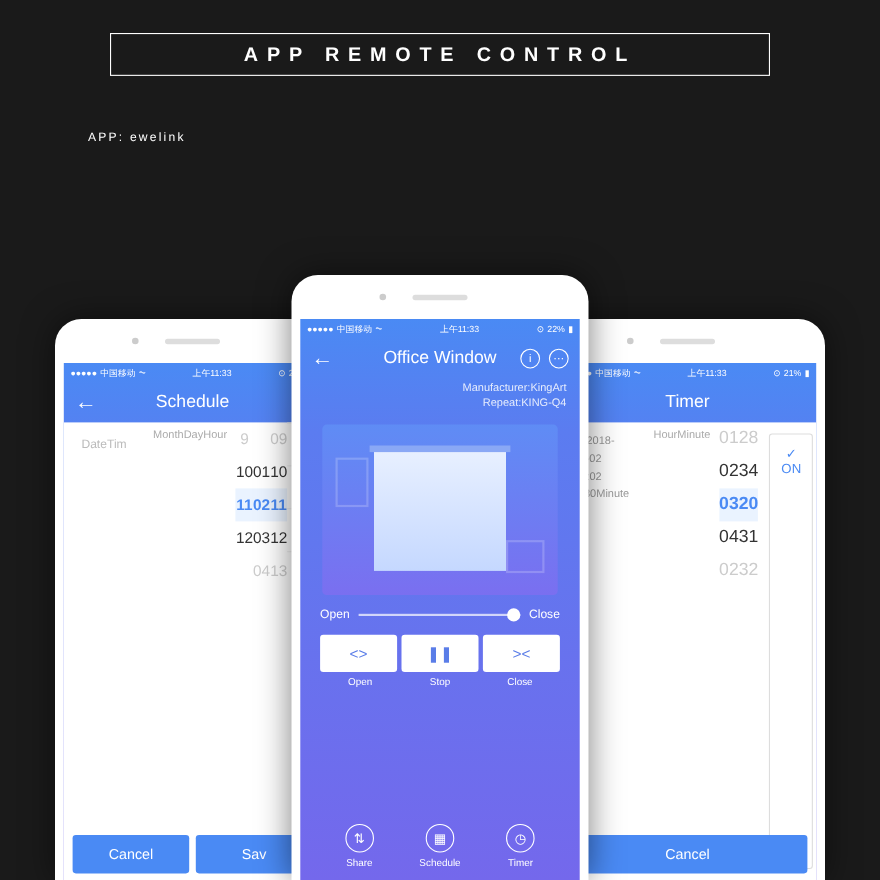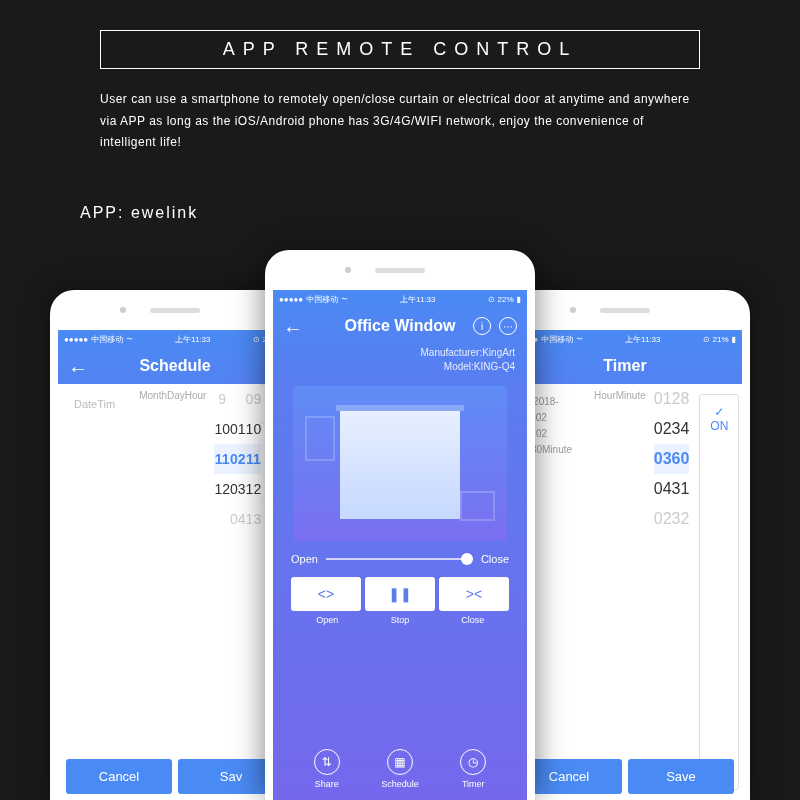--- a/index.html
+++ b/index.html
@@ -1,34 +1,34 @@
 <!DOCTYPE html>
 <html><head>
 <meta charset="utf-8">
 <style>
 *{box-sizing:border-box;margin:0;padding:0;font-family:-apple-system,"Helvetica Neue",Arial,sans-serif}
 body{width:800px;height:800px;background:#1a1a1a;position:relative;overflow:hidden}
 .header-area{padding:30px 100px 20px}
-.title-box{border:1px solid #fff;padding:8px 0;text-align:center;letter-spacing:8px;color:#fff;font-size:18px;font-weight:400}
+.title-box{border:1px solid #fff;padding:8px 0;text-align:center;letter-spacing:8px;color:#fff;font-size:18px;font-weight:700}
 .description{color:#fff;font-size:12px;line-height:1.8;margin-top:20px;letter-spacing:0.5px}
-.app-label{color:#fff;font-size:16px;margin:30px 0 22px 80px;letter-spacing:2px}
+.app-label{color:#fff;font-size:11px;margin:30px 0 22px 80px;letter-spacing:2px}
 .phones{position:absolute;bottom:0;left:0;right:0;height:560px;display:flex;justify-content:center;align-items:flex-start}
 .phone{background:#fff;border-radius:24px 24px 0 0;box-shadow:0 0 30px rgba(0,0,0,.5);position:absolute;bottom:0;overflow:hidden}
 .phone-left{width:250px;height:510px;left:50px;z-index:1}
 .phone-center{width:270px;height:550px;left:265px;z-index:3}
 .phone-right{width:250px;height:510px;right:50px;z-index:1}
 .bezel-top{height:40px;display:flex;align-items:center;justify-content:center}
 .speaker{width:50px;height:5px;background:#ddd;border-radius:3px}
 .camera{width:6px;height:6px;background:#ccc;border-radius:50%;position:absolute;left:50%;margin-left:-55px;top:17px}
 .screen{margin:0 8px;background:linear-gradient(180deg,#4a8af4 0%,#5b7cf0 20%,#7468ec 100%);position:relative;overflow:hidden;height:calc(100% - 40px)}
 .status-bar{height:18px;display:flex;justify-content:space-between;align-items:center;padding:0 6px;color:#fff;font-size:8px}
 .status-left,.status-right{display:flex;align-items:center;gap:3px}
 .nav-bar{height:36px;display:flex;align-items:center;padding:0 10px;color:#fff;position:relative}
 .back-arrow{font-size:20px;cursor:pointer}
-.nav-title{position:absolute;left:50%;transform:translateX(-50%);font-size:16px;font-weight:700}
+.nav-title{position:absolute;left:50%;transform:translateX(-50%);font-size:16px;font-weight:400}
 .nav-icons{margin-left:auto;display:flex;gap:8px;font-size:12px}
 .nav-icon{width:18px;height:18px;border:1px solid #fff;border-radius:50%;display:flex;align-items:center;justify-content:center;font-size:10px}
 .device-info{color:rgba(255,255,255,.85);text-align:right;font-size:10px;padding:2px 12px;line-height:1.4}
 .curtain-illustration{height:155px;margin:10px 20px;background:linear-gradient(180deg,#5f8cf5 0%,#7a6ff0 100%);border-radius:4px;position:relative;display:flex;align-items:center;justify-content:center}
 .curtain-vis{width:120px;height:110px;background:linear-gradient(180deg,#e8f0ff 0%,#c5d8ff 100%);position:relative}
 .curtain-vis::before{content:"";position:absolute;top:-4px;left:-4px;right:-4px;height:6px;background:#8aa8f5}
 .window-frame{position:absolute;left:12px;top:30px;width:30px;height:45px;border:2px solid rgba(255,255,255,.2)}
 .dresser{position:absolute;right:12px;bottom:20px;width:35px;height:30px;border:2px solid rgba(255,255,255,.2)}
 .slider-row{display:flex;align-items:center;padding:0 18px;margin:12px 0;color:#fff;font-size:11px;gap:8px}
 .slider-track{flex:1;height:2px;background:rgba(255,255,255,.7);position:relative}
@@ -62,21 +62,20 @@
 .footer-btns{display:flex;gap:6px;padding:6px 8px;background:transparent;position:absolute;bottom:0;left:0;right:0}
 .footer-btn{flex:1;padding:10px;text-align:center;background:#4a8af4;color:#fff;font-size:13px;border-radius:3px}
 .timer-meta{padding:10px 14px;color:#999;font-size:10px;line-height:1.6}
 .timer-picker .picker-row span{font-size:16px}
 </style>
 </head>
 <body>
 
 <div class="header-area">
   <div class="title-box">APP REMOTE CONTROL</div>
-  <p class="description">User can use a smartphone to remotely open/close curtain or electrical door at anytime and anywhere via APP as long as the iOS/Android phone has 3G/4G/WIFI network, enjoy the convenience of intelligent life!</p>
 </div>
 <div class="app-label">APP: ewelink</div>
 
 <div class="phones">
 
   <div class="phone phone-left">
     <div class="bezel-top">
         <div class="camera"></div>
         <div class="speaker"></div>
       </div>
@@ -167,21 +166,21 @@
       <div class="nav-bar">
         <span class="back-arrow">←</span>
         <span class="nav-title">Office Window</span>
         <div class="nav-icons">
           <span class="nav-icon">i</span>
           <span class="nav-icon">⋯</span>
         </div>
       </div>
       <div class="device-info">
         <div>Manufacturer:KingArt</div>
-        <div>Model:KING-Q4</div>
+        <div>Repeat:KING-Q4</div>
       </div>
       <div class="curtain-illustration">
         <div class="window-frame"></div>
         <div class="curtain-vis"></div>
         <div class="dresser"></div>
       </div>
       <div class="slider-row">
         <span>Open</span>
         <div class="slider-track">
             <div class="slider-thumb"></div>
@@ -242,36 +241,35 @@
           <div class="picker-row dim">
               <span>01</span>
               <span>28</span>
             </div>
           <div class="picker-row">
               <span>02</span>
               <span>34</span>
             </div>
           <div class="picker-row selected">
               <span>03</span>
-              <span>60</span>
+              <span>20</span>
             </div>
           <div class="picker-row">
               <span>04</span>
               <span>31</span>
             </div>
           <div class="picker-row dim">
               <span>02</span>
               <span>32</span>
             </div>
         </div>
         <div class="toggle-row">
           <div class="toggle-btn active">ON</div>
           <div class="toggle-btn">OFF</div>
         </div>
         <div class="footer-btns">
           <div class="footer-btn">Cancel</div>
-          <div class="footer-btn">Save</div>
         </div>
       </div>
     </div>
   </div>
 
 </div>
 
 </body></html>

